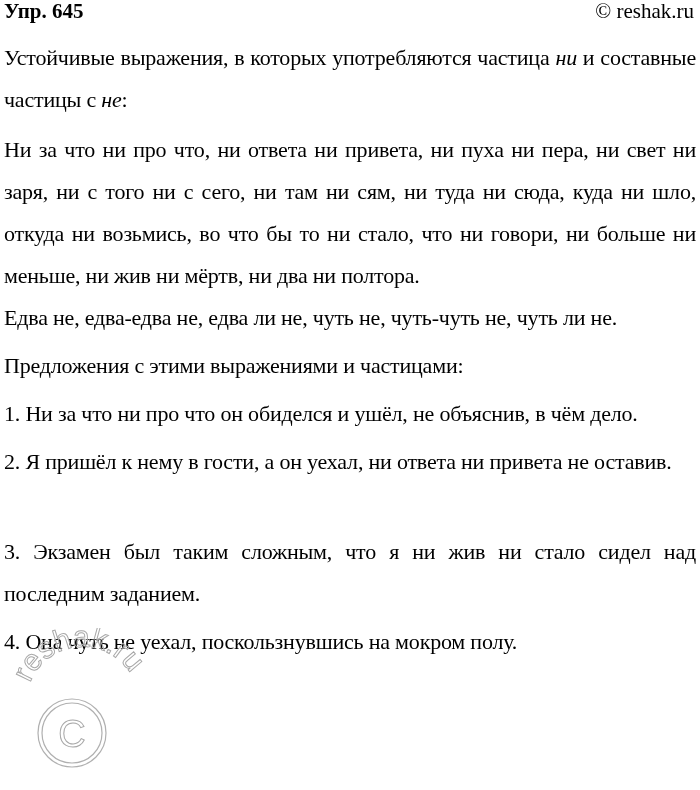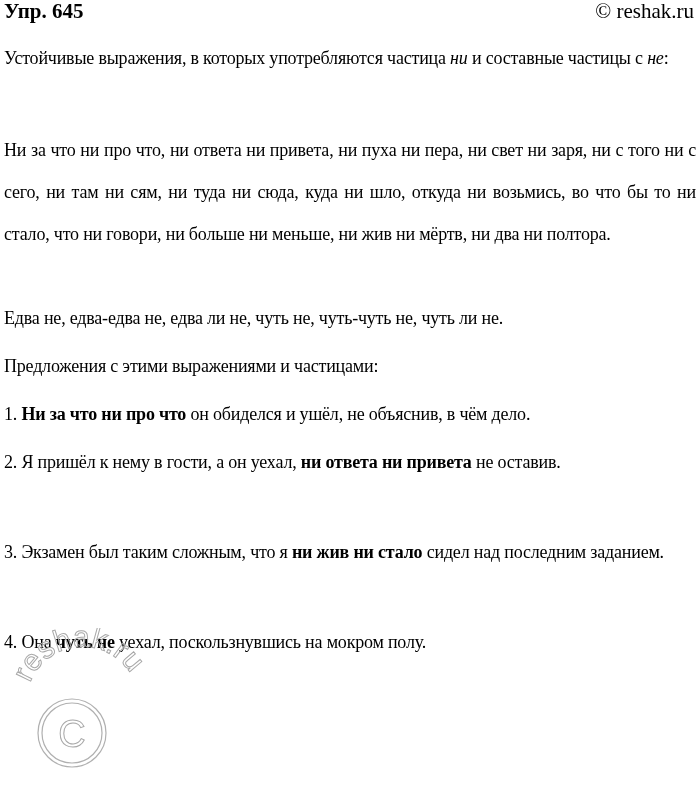--- a/index.html
+++ b/index.html
@@ -10,25 +10,25 @@
   }
   .page { position: absolute; left: 0; top: 0; width: 700px; height: 790px; }
   .header {
     position: absolute; left: 4px; right: 6px; top: -2px; height: 30px;
     display: flex; justify-content: space-between; align-items: flex-start;
     font-size: 21px; line-height: 26px;
   }
   .header .title { font-weight: bold; }
   .para {
     position: absolute; left: 4px; width: 692px;
-    font-size: 18px; line-height: 42px;
+    font-size: 22px; line-height: 42px;
     text-align: justify; text-align-last: left;
     letter-spacing: -0.2px;
   }
-  .para b { font-weight: bold; }
+  .para b { font-weight: normal; }
   .para i { font-style: italic; }
   .watermark {
     position: absolute; left: 10px; top: 628px; width: 150px; height: 150px;
     pointer-events: none;
   }
 </style>
 </head>
 <body>
 
 <div class="page">

